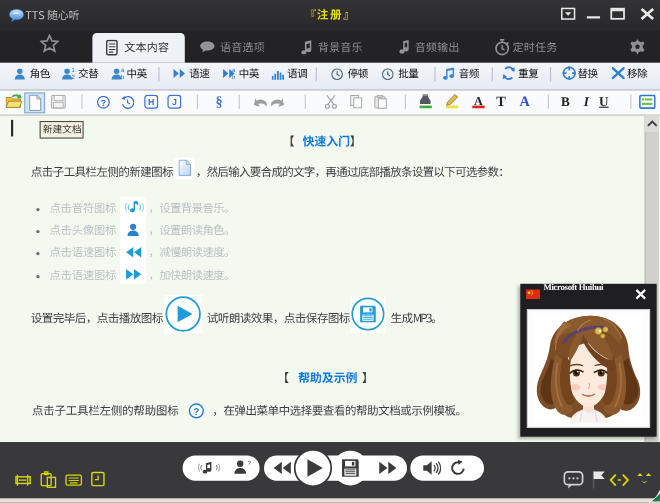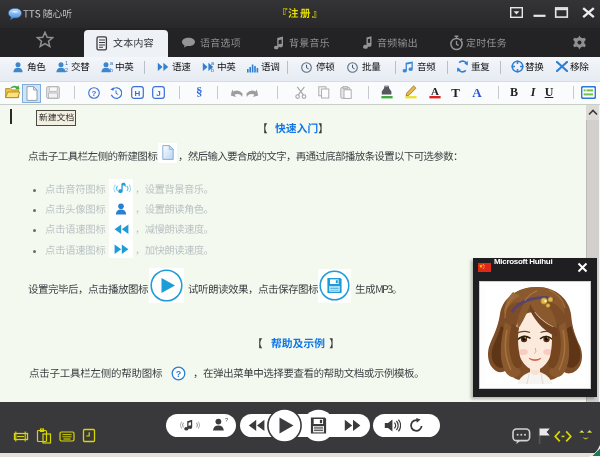--- a/index.html
+++ b/index.html
@@ -516,21 +516,21 @@
     </svg>
 <div class="abs" style="left:473px;top:258px;width:124px;height:139px;background:#1f1f21;box-shadow:-2px 2px 3px rgba(0,0,0,0.28)"></div>
 <svg class="abs" style="left:478px;top:263px" width="13" height="9">
       <rect width="13" height="9" fill="#e02818"></rect>
       <path d="M3 1.2 L3.47 2.55 L4.9 2.58 L3.76 3.45 L4.18 4.82 L3 4.0 L1.82 4.82 L2.24 3.45 L1.1 2.58 L2.53 2.55 Z" fill="#ffde00"></path>
       <circle cx="5.3" cy="1.3" r="0.55" fill="#ffde00"></circle>
       <circle cx="6.1" cy="2.5" r="0.55" fill="#ffde00"></circle>
       <circle cx="6.1" cy="4" r="0.55" fill="#ffde00"></circle>
       <circle cx="5.3" cy="5.2" r="0.55" fill="#ffde00"></circle>
     </svg>
-<div class="abs" style="left:494px;top:257px;white-space:nowrap;color:#fff;font-family:Liberation Sans, sans-serif;font-weight:bold;font-size:8px;letter-spacing:-0.3px">Microsoft Huihui</div>
+<div class="abs" style="left:494px;top:257px;white-space:nowrap;color:#fff;font-family:Liberation Serif, serif;font-weight:bold;font-size:8px;letter-spacing:-0.3px">Microsoft Huihui</div>
 <svg class="abs" style="left:577px;top:262px" width="11" height="11">
       <path d="M1.5 1.5 L9.5 9.5 M9.5 1.5 L1.5 9.5" stroke="#fff" stroke-width="2"></path>
     </svg>
 <div class="abs" style="left:479px;top:281px;width:112px;height:108px;background:#fdfdfd;border:1px solid #cfcfcf"></div>
 <svg class="abs" style="left:485px;top:286px" width="100" height="98" viewBox="0 0 100 98">
 <rect width="100" height="98" fill="#ffffff"></rect>
 
 <path d="M52 1 C30 1 17 14 15 28 C13 42 8 50 5 58 C1 68 3 80 11 85 C17 88 22 85 24 80 C23 87 28 94 36 94 L64 94 C72 94 77 88 76 82 C78 87 83 89 89 86 C97 82 99 70 95 60 C91 52 87 42 86 28 C84 14 72 1 52 1 Z" fill="#7d4d27"></path>
 <path d="M16 40 C12 54 5 62 7 72 C9 82 18 85 22 78 C18 68 19 54 22 44 Z" fill="#5e3517"></path>
 <path d="M86 40 C90 54 97 62 95 72 C93 82 84 85 80 78 C84 68 83 54 80 44 Z" fill="#5e3517"></path>

